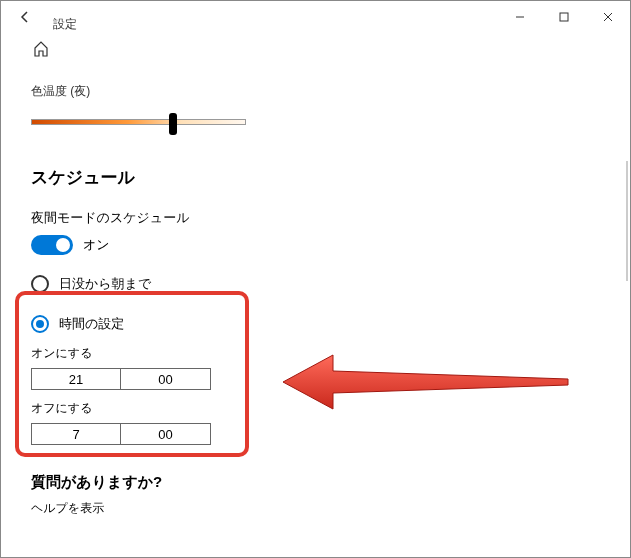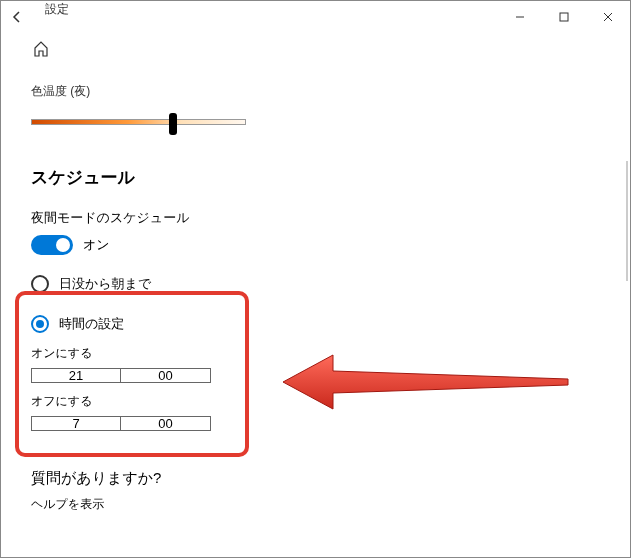--- a/index.html
+++ b/index.html
@@ -9,22 +9,23 @@
     color: #000;
     background: #fff;
     width: 631px;
     height: 558px;
     border: 1px solid #888;
     position: relative;
     overflow: hidden;
   }
   .titlebar {
     display: flex;
-    align-items: flex-start;
+    align-items: flex-end;
     height: 32px;
+    padding-left: 8px;
   }
   .back-btn {
     width: 32px; height: 32px;
     display: flex; align-items: center; justify-content: center;
     font-size: 16px;
   }
   .window-title {
     font-size: 12px;
     padding-left: 12px;
     color: #333;
@@ -137,31 +138,31 @@
     border-radius: 10px;
     pointer-events: none;
   }
   .time-section { margin-top: 4px; }
   .time-label { font-size: 12px; margin: 10px 0 6px 0; }
   .time-grid {
     display: flex;
     width: 180px;
   }
   .time-cell {
-    width: 90px; height: 15px;
+    width: 90px; height: 22px;
     border: 1px solid #666;
     display:flex;align-items:center;justify-content:center;
     font-size: 13px;
     background:#fff;
   }
   .time-cell + .time-cell { border-left: none; }
   .question-h {
     font-size: 15px;
-    font-weight: 400;
-    margin-top: 38px;
+    font-weight: 700;
+    margin-top: 28px;
     margin-bottom: 8px;
   }
   .link {
     color: #000000;
     font-size: 12px;
   }
   .arrow {
     position: absolute;
     left: 282px;
     top: 348px;

